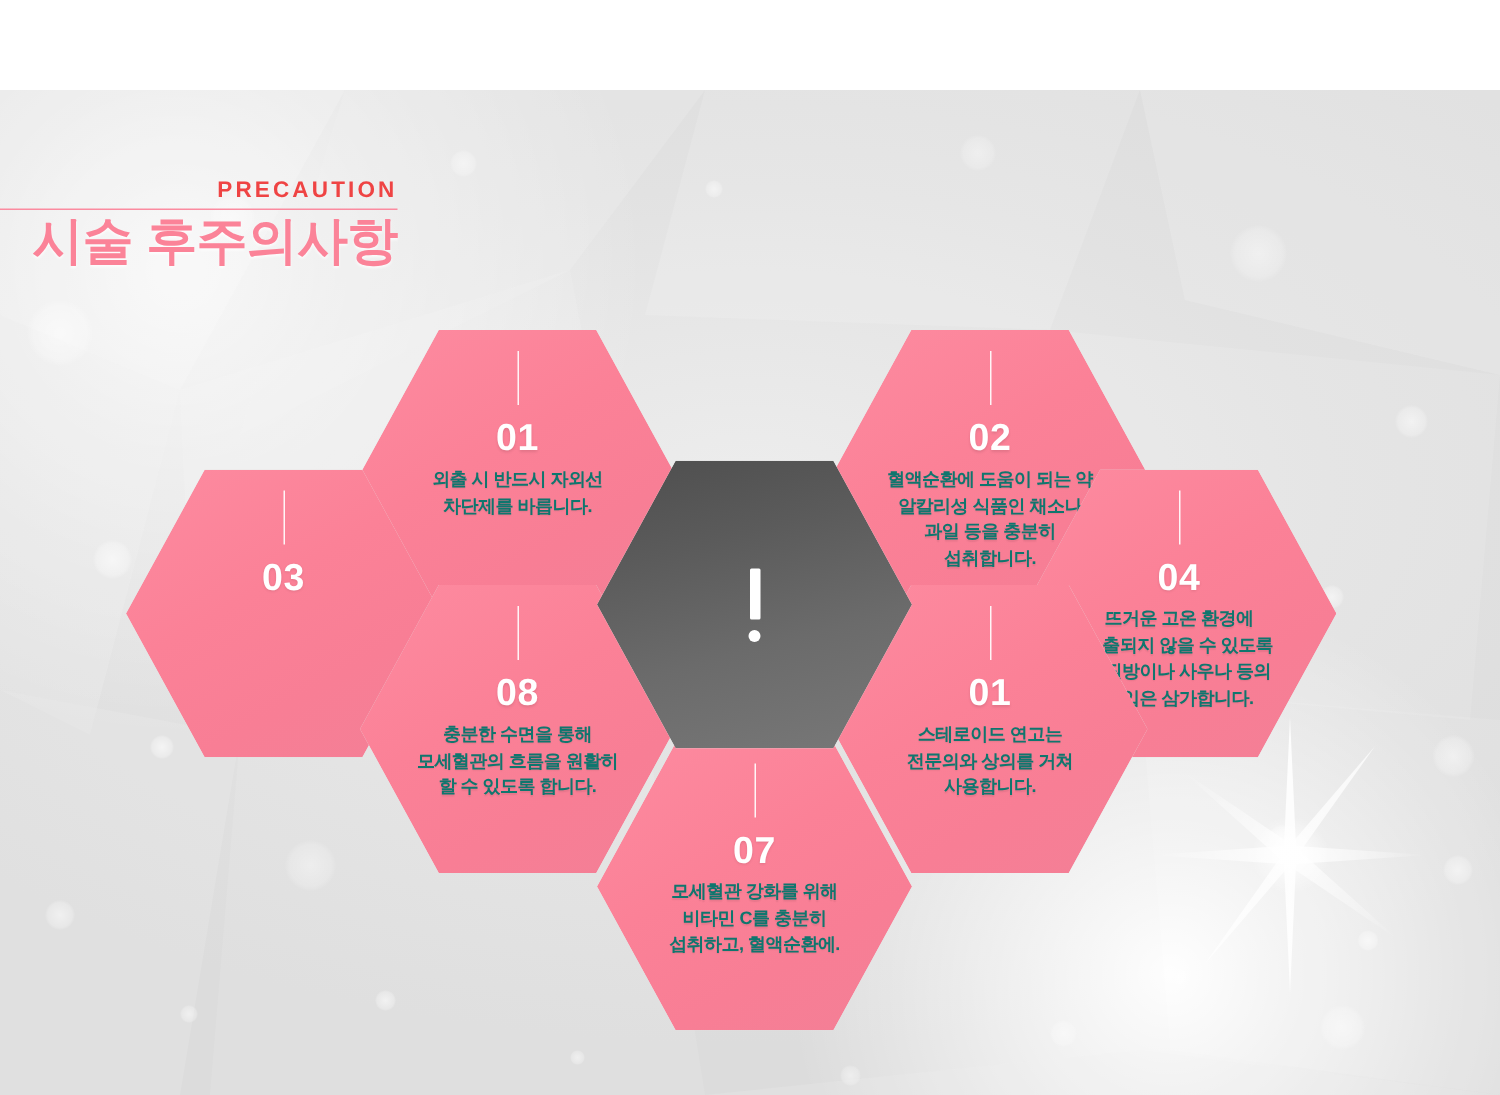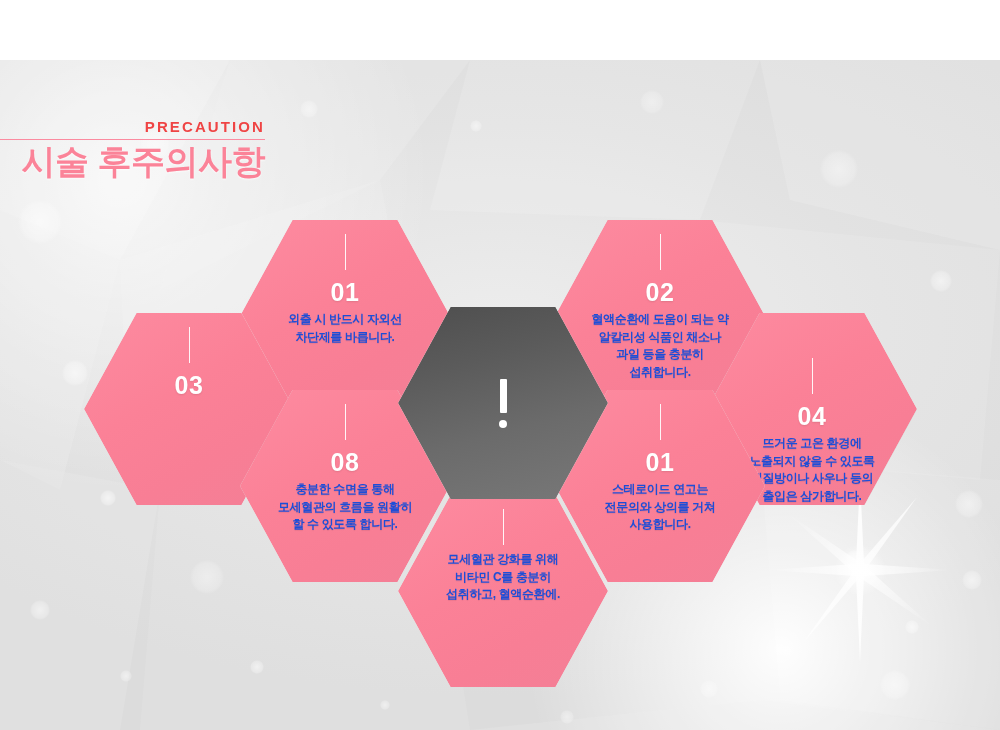--- a/index.html
+++ b/index.html
@@ -76,21 +76,21 @@
   .hex .content{ position:relative; z-index:2; width:100%; text-align:center; }
   .tick{
     width:1px; height:36px; background:rgba(255,255,255,.92);
     margin:14px auto 0;
   }
   .num{
     color:#ffffff; font-size:25px; font-weight:bold; letter-spacing:.5px;
     margin-top:9px; line-height:26px; text-shadow:0 1px 2px rgba(0,0,0,.10);
   }
   .desc{
-    color:#1d4ed8; font-size:12px; font-weight:bold; line-height:17.5px;
+    color:#0f766e; font-size:12px; font-weight:bold; line-height:17.5px;
     letter-spacing:-.35px; margin-top:6px; padding:0 20px;
     white-space:pre-line; text-shadow:0 1px 1px rgba(0,0,0,.08);
   }
   
   .bang{
     position:relative; z-index:2; margin:0 auto;
     display:flex; flex-direction:column; align-items:center; justify-content:center;
     height:192px;
   }
   .bang .bar{ width:7px; height:34px; background:#fff; border-radius:1px; }
@@ -196,21 +196,21 @@
 
   <div class="hex pink" style="left:84px; top:313px;">
     <div class="rim"></div>
     <div class="inner"></div>
     <div class="content">
       <div class="tick"></div>
       <div class="num">03</div>
     </div>
   </div>
 
-  <div class="hex pink" style="left:707px; top:313px;justify-content:flex-end;">
+  <div class="hex pink" style="left:681px; top:313px;">
     <div class="rim"></div>
     <div class="inner"></div>
     <div class="content">
       <div class="tick"></div>
       <div class="num">04</div>
       <div class="desc">뜨거운 고온 환경에
 노출되지 않을 수 있도록
 찜질방이나 사우나 등의
 출입은 삼가합니다.</div>
     </div>
@@ -238,20 +238,21 @@
 전문의와 상의를 거쳐
 사용합니다.</div>
     </div>
   </div>
 
   <div class="hex pink" style="left:398px; top:495px;">
     <div class="rim"></div>
     <div class="inner"></div>
     <div class="content">
       <div class="tick"></div>
+      <div class="num">07</div>
       <div class="desc">모세혈관 강화를 위해
 비타민 C를 충분히
 섭취하고, 혈액순환에.</div>
     </div>
   </div>
 
   <div class="hex dark" style="left:398px; top:307px;">
     <div class="rim"></div>
     <div class="inner"></div>
     <div class="bang">

